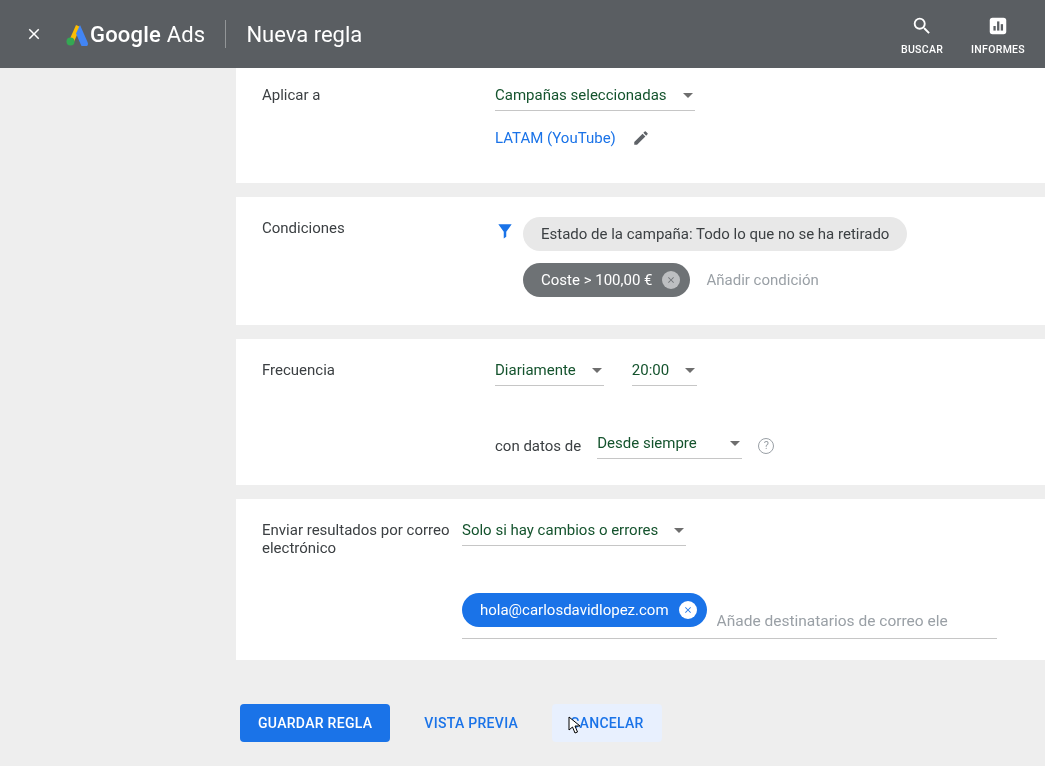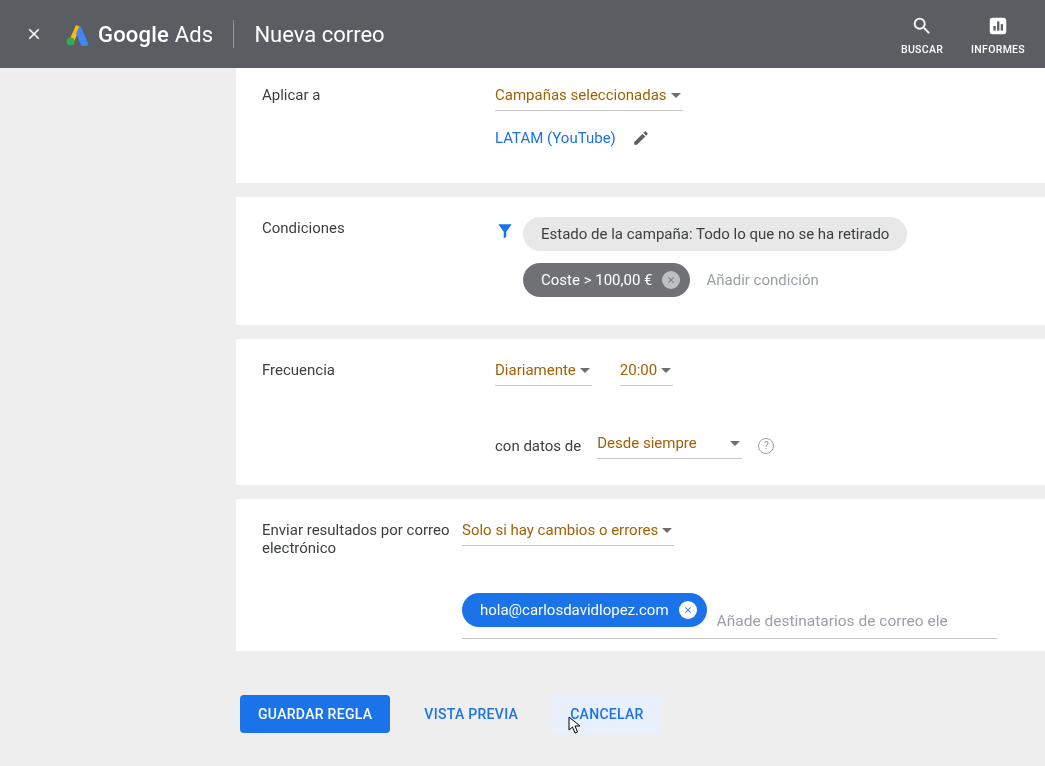--- a/index.html
+++ b/index.html
@@ -21,21 +21,20 @@
   }
   .close-btn {
     width: 24px; height: 24px;
     display:flex;align-items:center;justify-content:center;
     cursor:pointer;
     color:#fff;
   }
   .logo {
     margin-left: 20px;
     display:flex;align-items:center;
-    gap:8px;
   }
   .logo-mark {
     width:24px;height:24px;
   }
   .logo-text {
     font-size: 22px;
     font-weight: 400;
     letter-spacing: 0.2px;
   }
   .logo-text b { font-weight:500; }
@@ -74,25 +73,25 @@
     width: 233px;
     flex-shrink:0;
     font-size:15px;
     color:#3c4043;
     padding-top:2px;
   }
   .card-body { flex:1; }
   .select-like {
     display:inline-flex;
     align-items:center;
-    gap:0;
+    gap:12px;
     border-bottom:1px solid #c6c6c6;
     padding: 2px 2px 6px 0;
     font-size:15px;
-    color:#a16207;
+    color:#14532d;
     cursor:pointer;
   }
   .caret {
     width:0;height:0;
     border-left:5px solid transparent;
     border-right:5px solid transparent;
     border-top:5px solid #6e6e6e;
     margin-left:4px;
   }
   .link {
@@ -205,21 +204,21 @@
         <path fill="#FBBC04" d="M5 40 L20 6 L29 10 L14 44 Z"></path>
         <path fill="#4285F4" d="M28 6 L43 40 A7 7 0 1 1 30 46 L20 23 Z"></path>
         <circle cx="9" cy="39" r="8" fill="#34A853"></circle>
       </svg>
     </div>
     <div class="logo-text">
       <b>Google</b> <span>Ads</span>
     </div>
   </div>
   <div class="vdiv"></div>
-  <div class="page-title">Nueva correo</div>
+  <div class="page-title">Nueva regla</div>
   <div class="header-spacer"></div>
   <div class="header-actions">
     <div class="header-action">
       <svg width="22" height="22" viewBox="0 0 24 24">
           <path fill="#fff" d="M15.5 14h-.79l-.28-.27A6.471 6.471 0 0 0 16 9.5 6.5 6.5 0 1 0 9.5 16a6.47 6.47 0 0 0 4.23-1.57l.27.28v.79l5 4.99L20.49 19l-4.99-5zm-6 0C7.01 14 5 11.99 5 9.5S7.01 5 9.5 5 14 7.01 14 9.5 11.99 14 9.5 14z"></path>
         </svg>
       <span class="lbl">BUSCAR</span>
     </div>
     <div class="header-action">
       <svg width="22" height="22" viewBox="0 0 24 24">
@@ -295,21 +294,21 @@
         <span>con datos de</span>
         <div class="select-like" style="min-width:145px;justify-content:space-between;">
           <span>Desde siempre</span>
           <span class="caret"></span>
         </div>
         <span class="help-icon">?</span>
       </div>
     </div>
   </div>
 
-  <div class="card" style="padding-bottom:12px;">
+  <div class="card" style="padding-bottom:21px;">
     <div class="card-label" style="max-width:200px;">Enviar resultados por correo electrónico</div>
     <div class="card-body">
       <div class="select-like">
         <span>Solo si hay cambios o errores</span>
         <span class="caret"></span>
       </div>
       <div class="email-row">
         <span class="chip blue">
           <span>hola@carlosdavidlopez.com</span>
           <span class="x">

